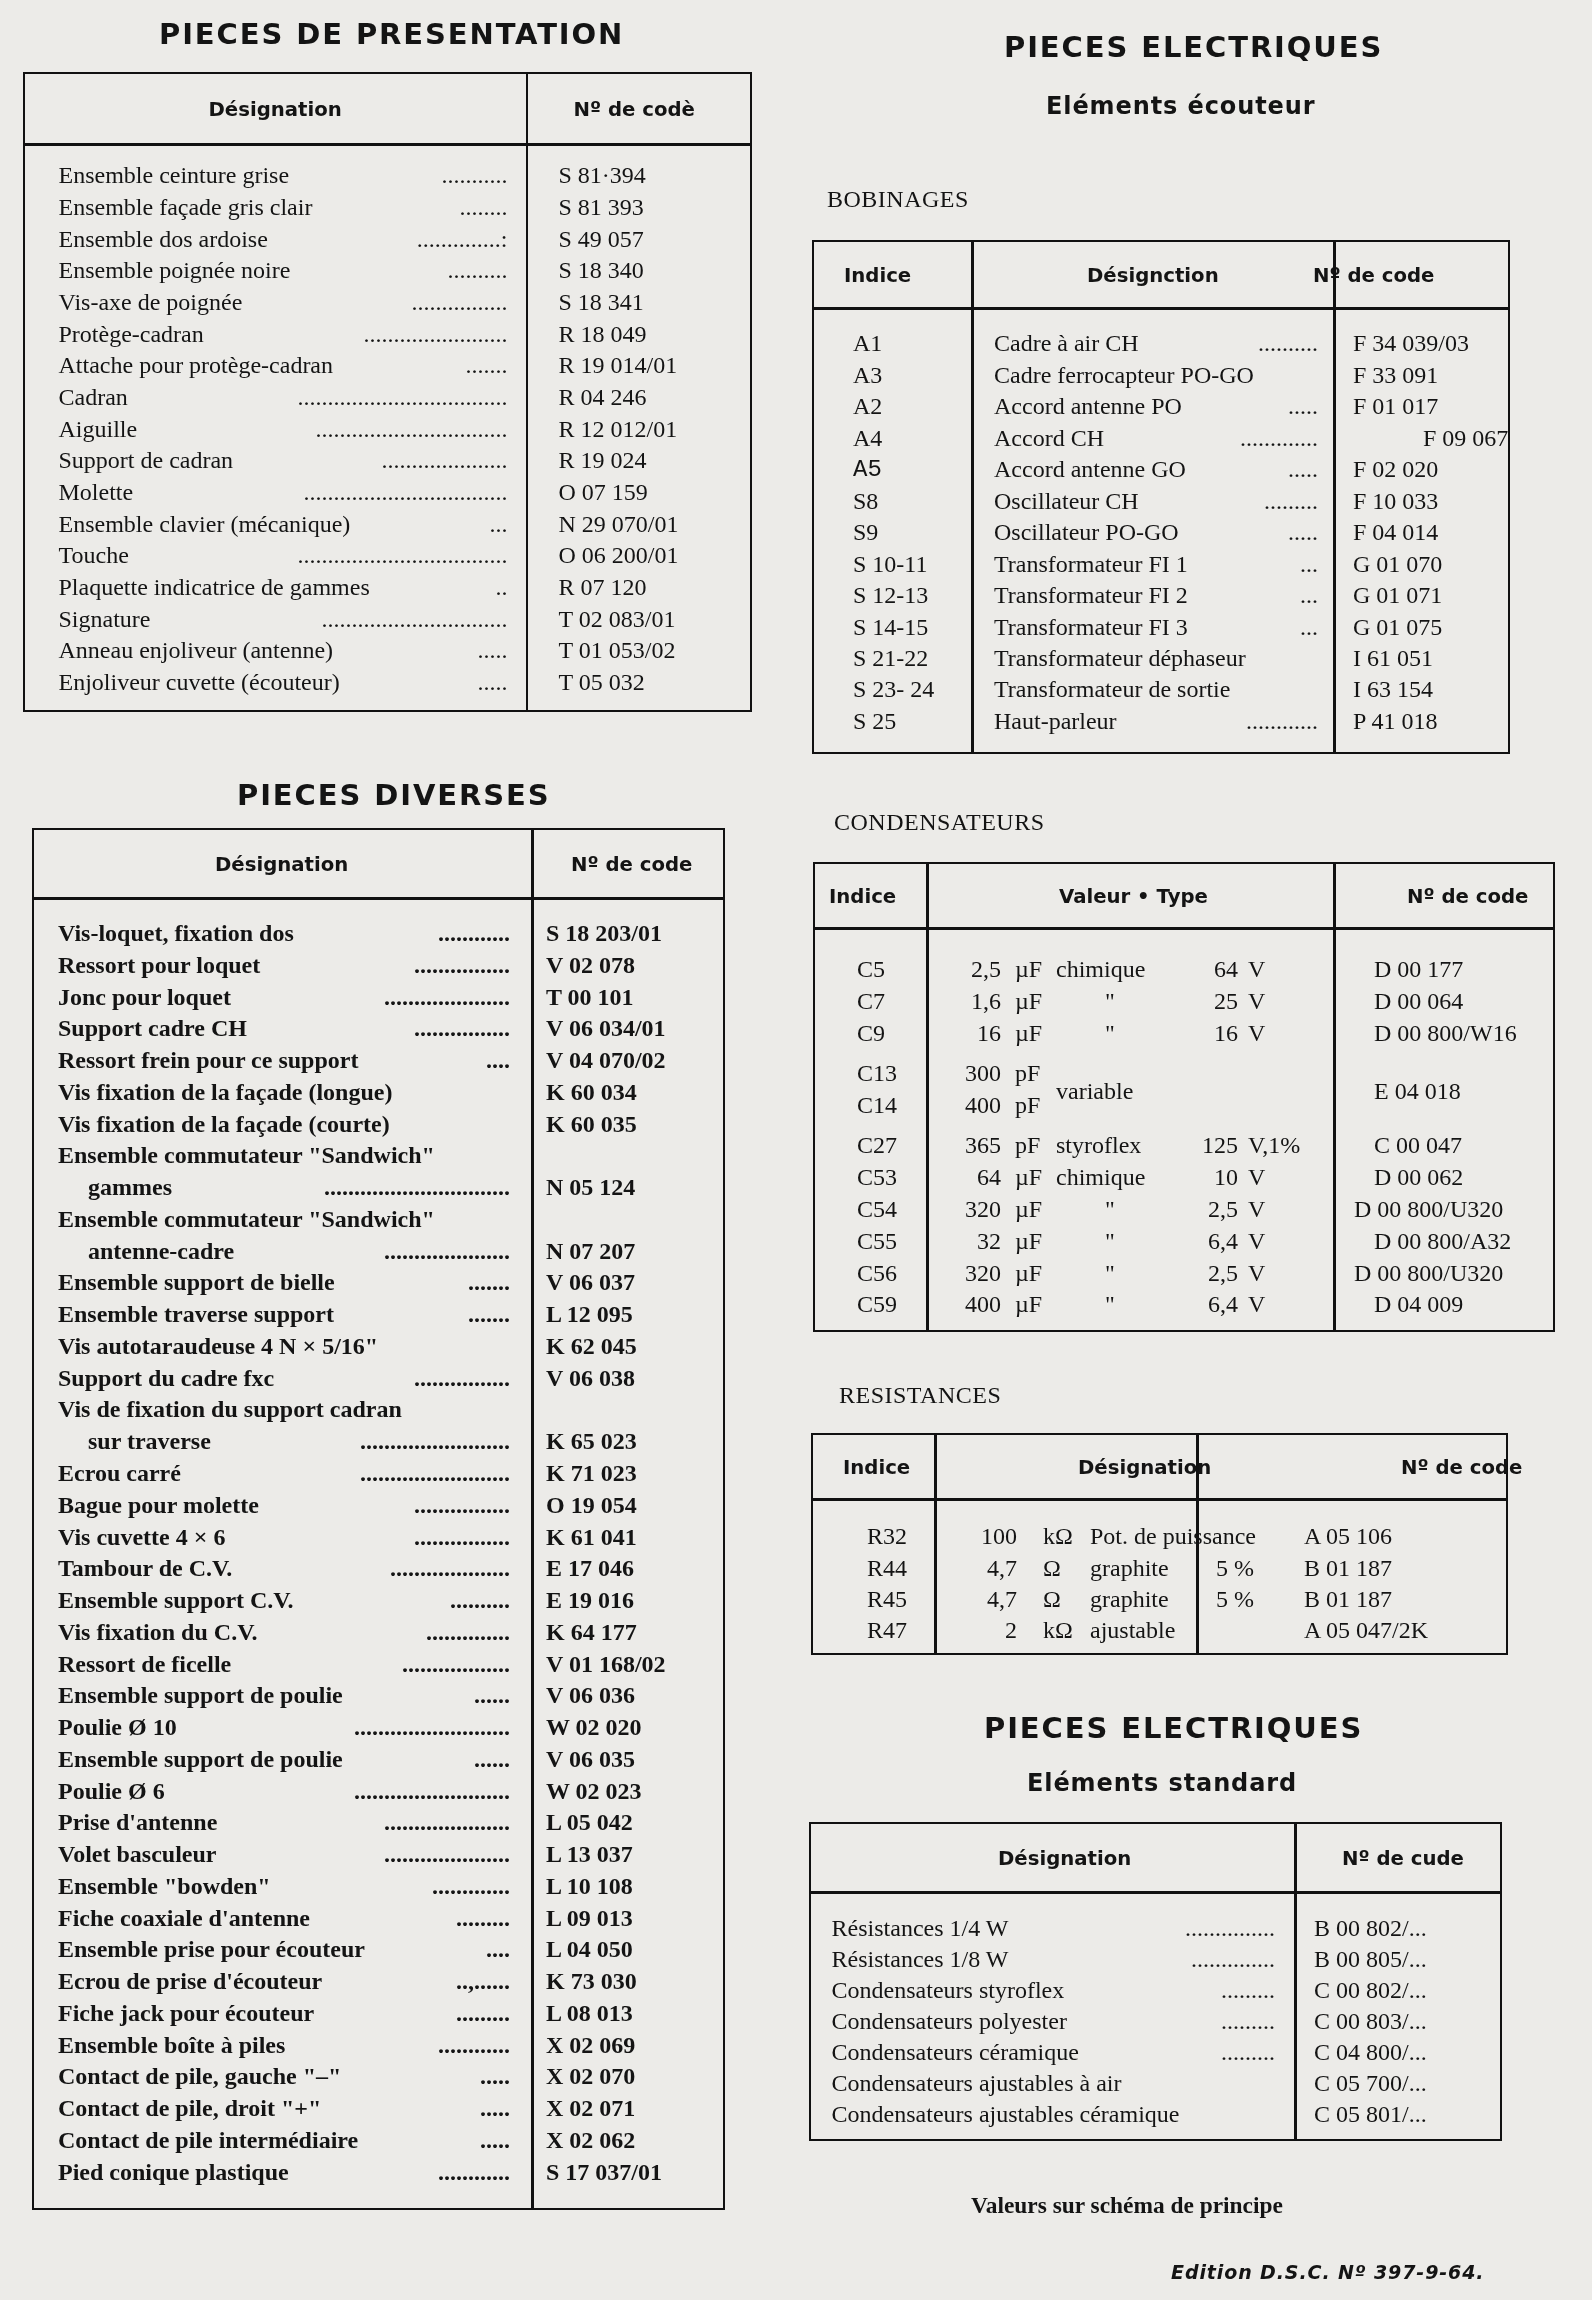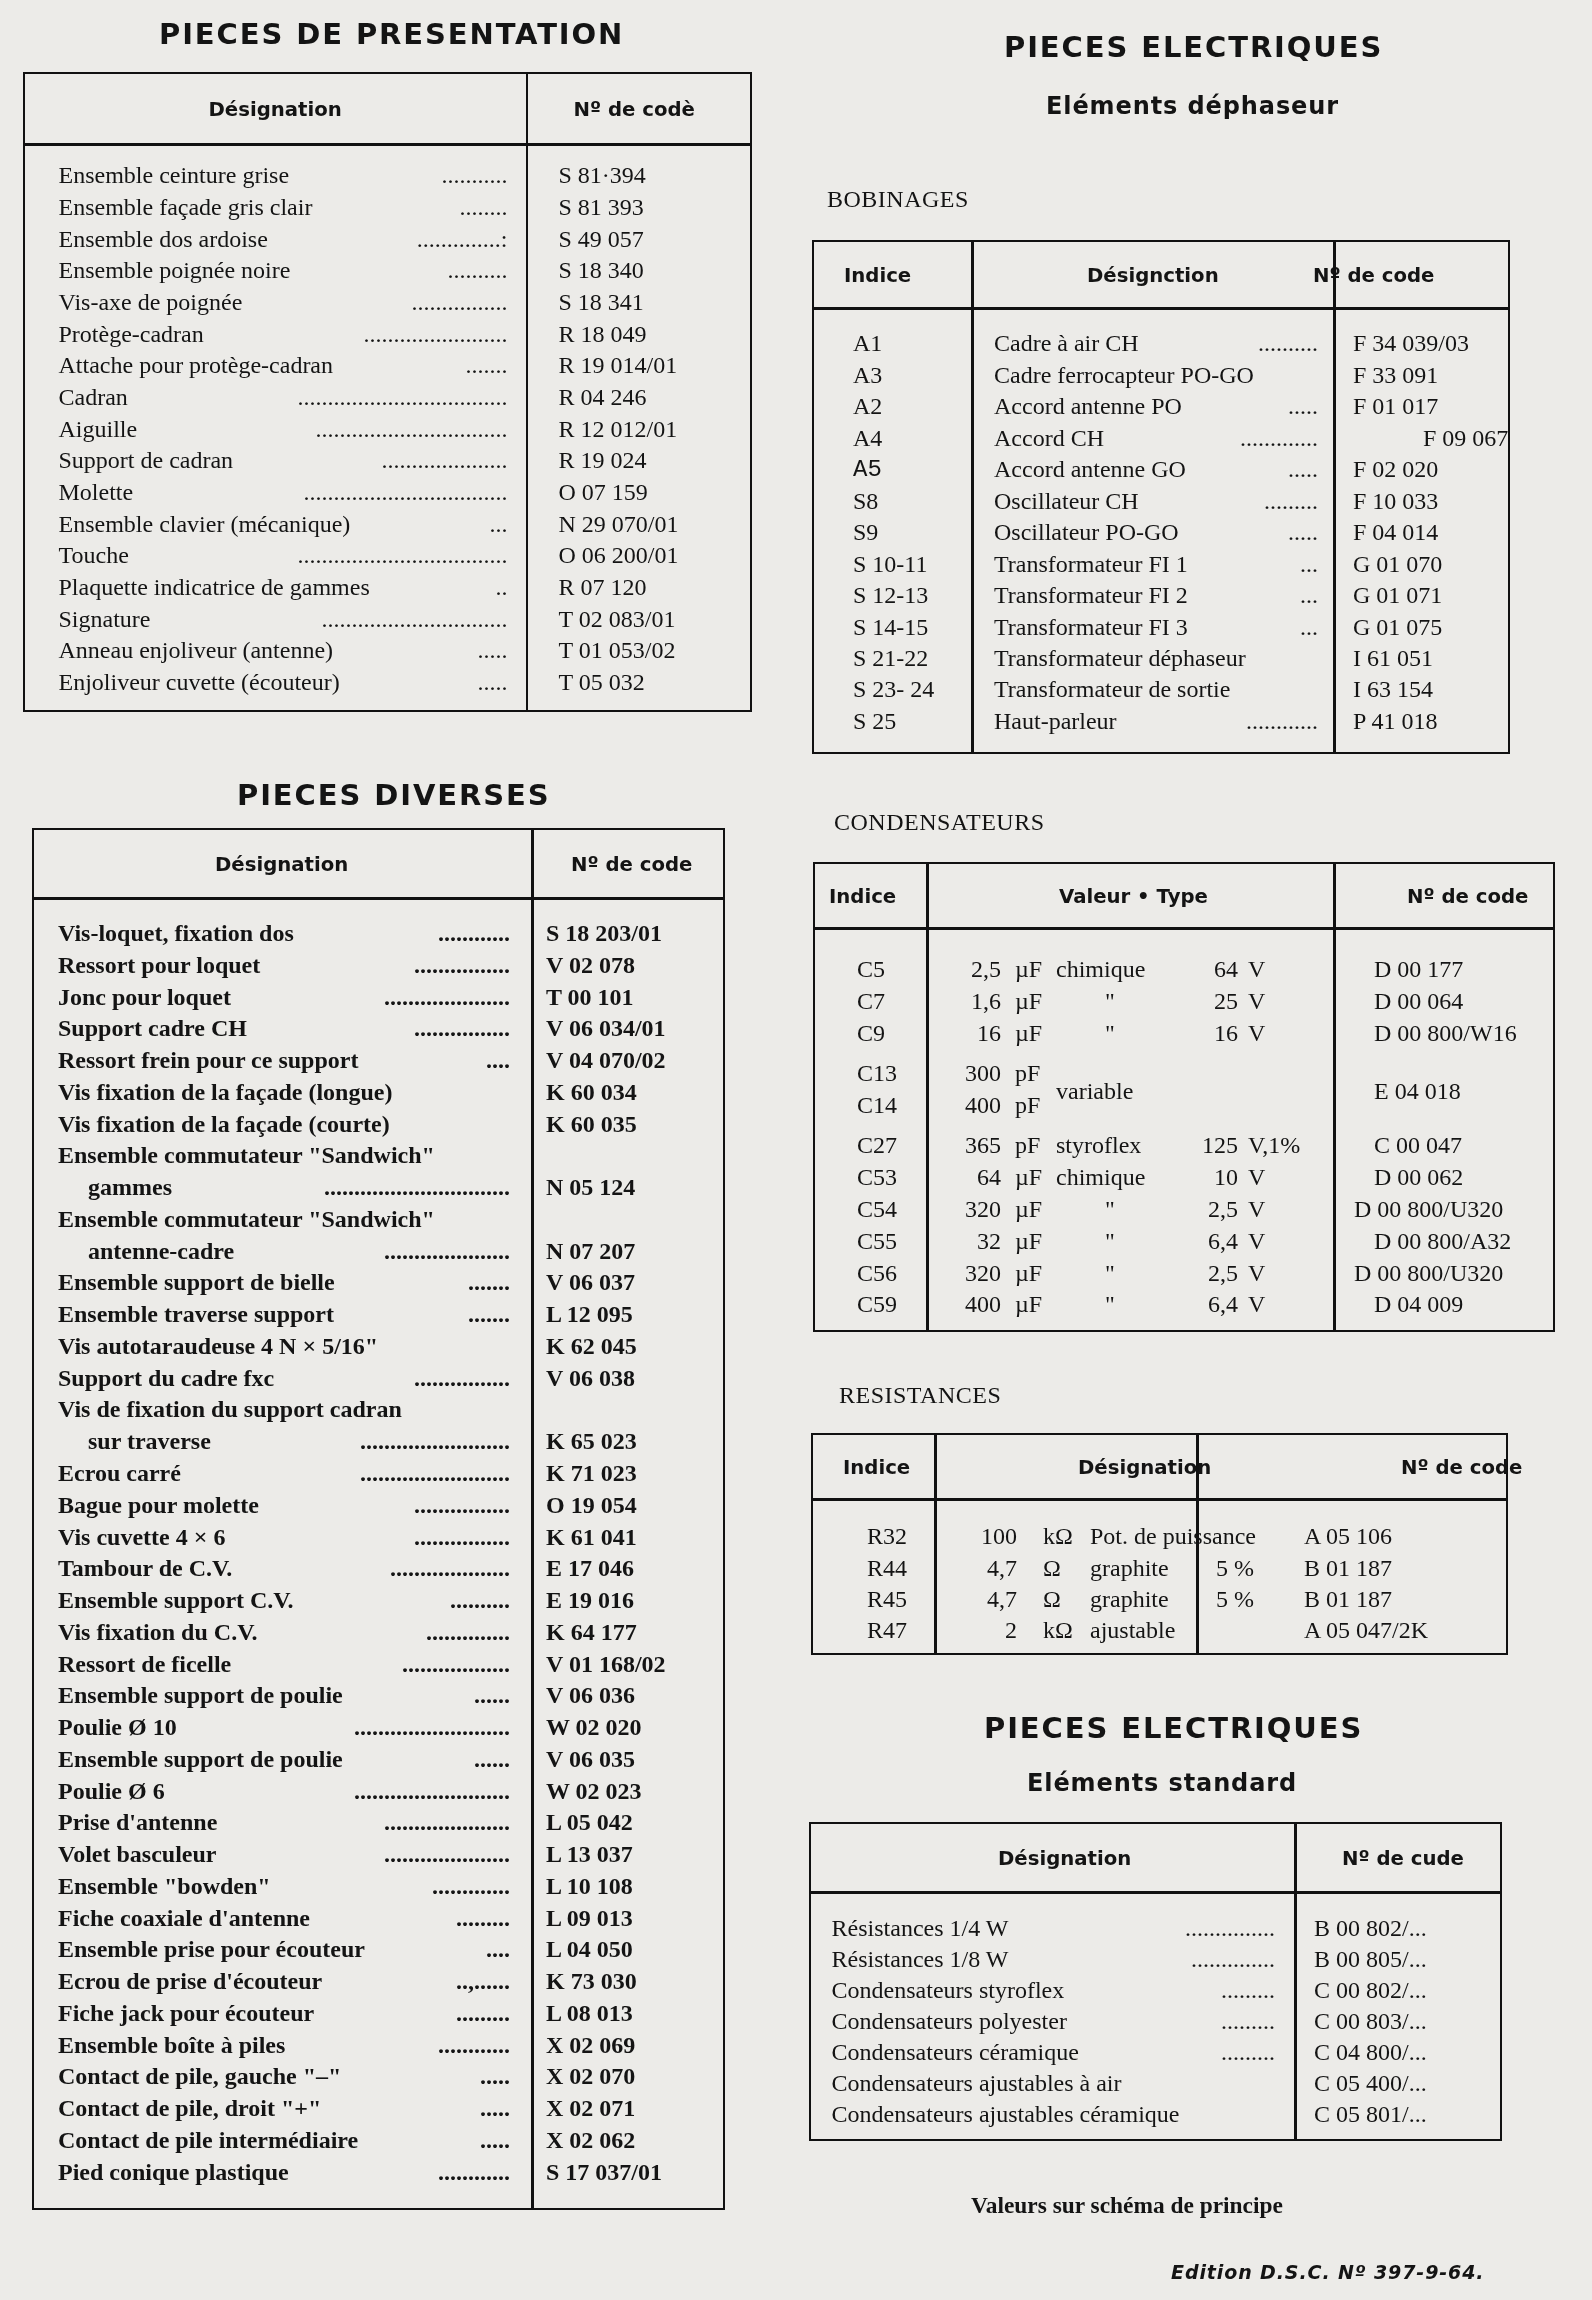--- a/index.html
+++ b/index.html
@@ -344,21 +344,21 @@
       </div>
       <div class="row" style="top: 1327px; font-weight: bold;">
         <span style="left: 24px;">Pied conique plastique</span>
         <span style="left: 476px;;transform:translateX(-100%)">............</span>
         <span style="left: 512px;">S 17 037/01</span>
       </div>
     </div>
 </div>
 
 <div class="h-title" style="left:1004px; top:30px;">PIECES ELECTRIQUES</div>
-<div class="h-sub" style="left:1046px; top:92px;">Eléments déphaseur</div>
+<div class="h-sub" style="left:1046px; top:92px;">Eléments écouteur</div>
 
 <div class="h-section" style="left:827px; top:186px;">BOBINAGES</div>
 
 <div class="tbl" style="left:812px; top:240px; width:698px; height:514px;">
   <div class="head" style="height:65px;">
     <span style="left:30px;">Indice</span>
     <span style="left:273px;">Désignction</span>
     <span style="left:499px;">Nº de code</span>
   </div>
   <div class="vline" style="left:157px;"></div>
@@ -639,21 +639,21 @@
         <span style="left: 503px;">C 00 803/...</span>
       </div>
       <div class="row" style="top: 213px;">
         <span style="left: 20.6px;">Condensateurs céramique</span>
         <span style="left: 464px;;transform:translateX(-100%)">.........</span>
         <span style="left: 503px;">C 04 800/...</span>
       </div>
       <div class="row" style="top: 244px;">
         <span style="left: 20.6px;">Condensateurs ajustables à air</span>
         <span style="left: 464px;;transform:translateX(-100%)"></span>
-        <span style="left: 503px;">C 05 400/...</span>
+        <span style="left: 503px;">C 05 700/...</span>
       </div>
       <div class="row" style="top: 275px; text-decoration: underline;">
         <span style="left: 20.6px;">Condensateurs ajustables céramique</span>
         <span style="left: 464px;;transform:translateX(-100%)"></span>
         <span style="left: 503px;">C 05 801/...</span>
       </div>
     </div>
 </div>
 
 <div class="foot-note" style="left:971px; top:2192px;">Valeurs sur schéma de principe</div>

